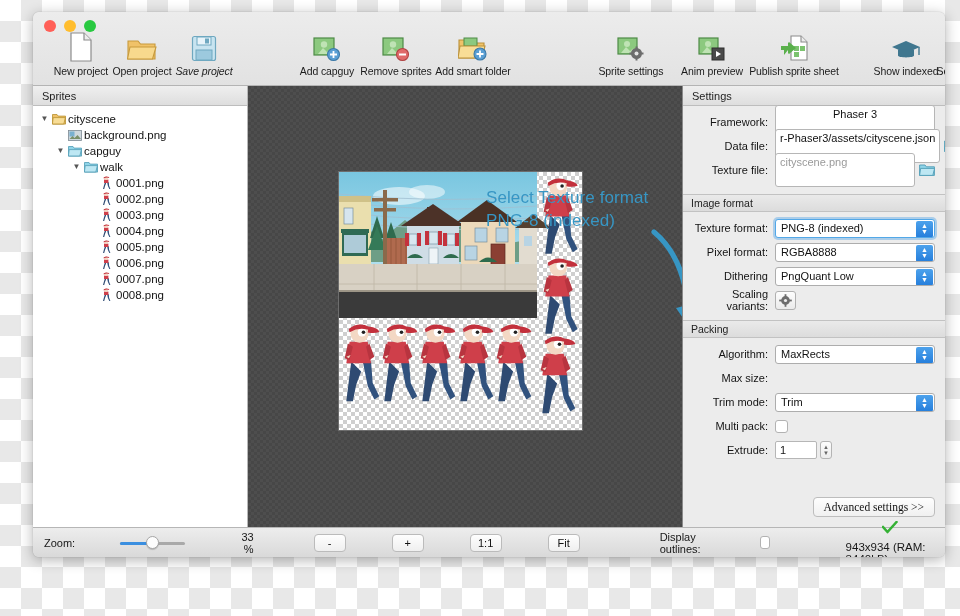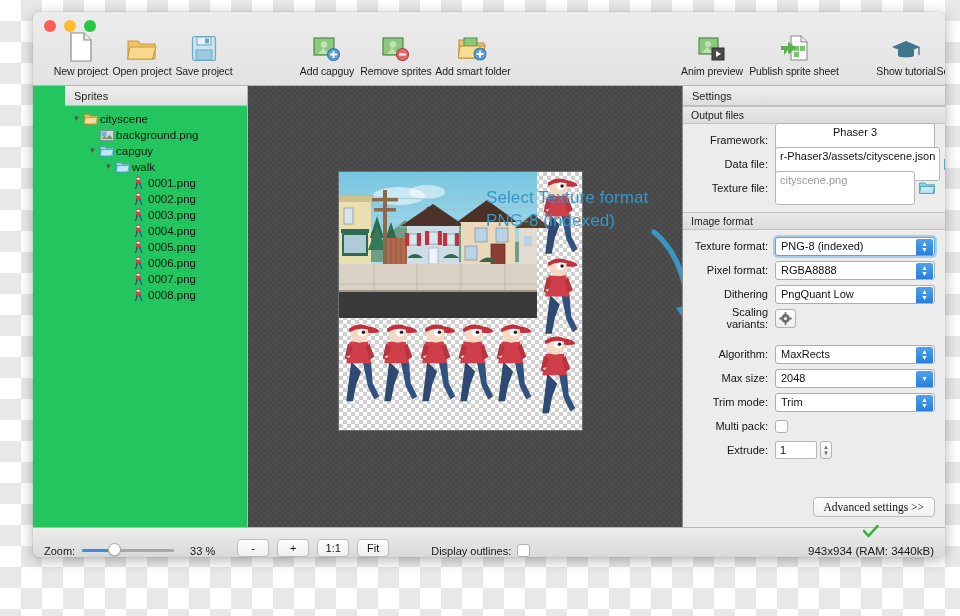--- a/index.html
+++ b/index.html
@@ -76,23 +76,23 @@
   #content {
     flex: 1 1 auto;
     display: flex;
     min-height: 0;
   }
 
   
   #sidebar {
     width: 215px;
     flex: 0 0 215px;
-    background: #22c55e;
+    background: #ffffff;
     border-right: 1px solid #b8b8b8;
-    display: flex; flex-direction: column; padding-left: 32px;
+    display: flex; flex-direction: column;
   }
   .panel-header {
     height: 20px;
     background: linear-gradient(to bottom, #efefef, #dedede);
     border-bottom: 1px solid #bdbdbd;
     font-size: 11px;
     color: #1e1e1e;
     display: flex; align-items: center;
     padding-left: 9px;
   }
@@ -269,24 +269,25 @@
     color: #111;
     font-family: Liberation Serif, serif;
   }
 
   
   #statusbar {
     height: 30px;
     flex: 0 0 30px;
     background: linear-gradient(to bottom, #ededed, #d9d9d9);
     border-top: 1px solid #b6b6b6;
-    display: flex; align-items: flex-end;
+    display: flex; align-items: center;
     padding: 0 11px;
     font-size: 11px;
     color: #171717;
+    gap: 38px;
   }
   .slider { position: relative; width: 92px; height: 14px; margin: 0 7px; }
   .slider-track {
     position: absolute; top: 6px; left: 0; right: 0;
     height: 3px; border-radius: 2px; background: #a9a9a9;
   }
   .slider-fill {
     position: absolute; top: 6px; left: 0;
     height: 3px; border-radius: 2px; background: #3b8fe0;
   }
@@ -339,21 +340,21 @@
       <div class="tb-item" style="left:63px;">
         <div class="tb-icon">
           <svg width="30" height="26" viewBox="0 0 30 26">
               <path d="M1 5 h10 l2.5 3 h14.5 v15 h-27 z" fill="#f0c269" stroke="#c79a3d" stroke-width="1.1"></path>
               <path d="M3 11 h26 l-3.5 12 h-25 z" fill="#f8d98d" stroke="#c79a3d" stroke-width="1.1"></path>
             </svg>
         </div>
         <div class="tb-label">Open project</div>
       </div>
 
-      <div class="tb-item" style="left:125px;">
+      <div class="tb-item" style="left:125px;font-style:italic;">
         <div class="tb-icon">
           <svg width="26" height="27" viewBox="0 0 26 27">
               <rect x="1.5" y="1.5" width="23" height="24" rx="2" fill="#c8e4f0" stroke="#6fa8c0" stroke-width="1.2"></rect>
               <rect x="6" y="2" width="14" height="8" fill="#e8f4fa" stroke="#6fa8c0" stroke-width="1"></rect>
               <rect x="5" y="15" width="16" height="10" fill="#9cc9de" stroke="#6fa8c0" stroke-width="1"></rect>
               <rect x="14" y="3.5" width="4" height="5" fill="#6fa8c0"></rect>
             </svg>
         </div>
         <div class="tb-label">Save project</div>
       </div>
@@ -390,20 +391,38 @@
               <path d="M1 4 h10 l2.5 3 h12.5 v15 h-25 z" fill="#f0c269" stroke="#bb9139" stroke-width="1.1"></path>
               <rect x="6" y="2" width="13" height="8" fill="#8cc97f" stroke="#4e8b47" stroke-width="1"></rect>
               <path d="M2 10 h25 l-3 12 h-24 z" fill="#f8dd96" stroke="#bb9139" stroke-width="1.1"></path>
               <circle cx="22" cy="18" r="6" fill="#5a9fd4" stroke="#3d7aa8" stroke-width="1.1"></circle>
               <path d="M22 14.5 v7 M18.5 18 h7" stroke="#fff" stroke-width="1.8"></path>
             </svg>
         </div>
         <div class="tb-label">Add smart folder</div>
       </div>
 
+      <div class="tb-item" style="left:552px;">
+        <div class="tb-icon">
+          <svg width="28" height="26" viewBox="0 0 28 26">
+              <rect x="1" y="2" width="19" height="16" fill="#8cc97f" stroke="#4e8b47" stroke-width="1.2"></rect>
+              <circle cx="10" cy="8" r="3" fill="#bfe3b4"></circle>
+              <path d="M4 17 l5 -6 l4 4 l3 -2.5 l4 4.5 z" fill="#bfe3b4"></path>
+              <circle cx="19.5" cy="17.5" r="5.5" fill="#6d6d6d"></circle>
+              <circle cx="19.5" cy="17.5" r="2" fill="#e4e4e4"></circle>
+              <g fill="#6d6d6d">
+                <rect x="18.5" y="10.5" width="2" height="3"></rect>
+                <rect x="18.5" y="21.5" width="2" height="3"></rect>
+                <rect x="12.5" y="16.5" width="3" height="2"></rect>
+                <rect x="23.5" y="16.5" width="3" height="2"></rect>
+              </g>
+            </svg>
+        </div>
+        <div class="tb-label">Sprite settings</div>
+      </div>
 
       <div class="tb-item" style="left:633px;">
         <div class="tb-icon">
           <svg width="28" height="26" viewBox="0 0 28 26">
               <rect x="1" y="2" width="19" height="16" fill="#8cc97f" stroke="#4e8b47" stroke-width="1.2"></rect>
               <circle cx="10" cy="8" r="3" fill="#bfe3b4"></circle>
               <path d="M4 17 l5 -6 l4 4 l3 -2.5 l4 4.5 z" fill="#bfe3b4"></path>
               <rect x="14" y="12" width="12" height="12" fill="#4a4a4a" stroke="#2e2e2e"></rect>
               <path d="M18 15 l5 3 l-5 3 z" fill="#fff"></path>
             </svg>
@@ -427,21 +446,21 @@
       </div>
 
       <div class="tb-item" style="left:827px;">
         <div class="tb-icon">
           <svg width="30" height="24" viewBox="0 0 30 24">
               <path d="M15 3 L29 9 L15 15 L1 9 z" fill="#40778f"></path>
               <path d="M7 11.5 v6 c0 2.5 16 2.5 16 0 v-6" fill="#40778f"></path>
               <path d="M28 9 v8" stroke="#40778f" stroke-width="1.4" fill="none"></path>
             </svg>
         </div>
-        <div class="tb-label">Show tutorial</div>
+        <div class="tb-label">Show indexed</div>
       </div>
 
       <div class="tb-item" style="left:892px;">
         <div class="tb-icon">
           
         </div>
         <div class="tb-label">Send feedback</div>
       </div>
 
     </div>
@@ -734,21 +753,20 @@
 
       <svg style="position:absolute; left:400px; top:140px;" width="50" height="115" viewBox="0 0 50 115">
         <path d="M6 6 C 30 26, 42 62, 38 92" stroke="#3796c4" stroke-width="5.2" fill="none" stroke-linecap="round"></path>
         <path d="M28 82 L41 101 L45 78 Z" fill="#3796c4"></path>
       </svg>
     </div>
 
     <div id="settings">
       <div class="panel-header">Settings</div>
 
-      <div class="group-header">Output files</div>
       <div class="group-body">
         <div class="frow">
           <div class="flabel">Framework:</div>
           <div class="ffield">
             <div class="textfield center">Phaser 3</div>
           </div>
         </div>
         <div class="frow">
           <div class="flabel">Data file:</div>
           <div class="ffield" style="display:flex;align-items:center;">
@@ -825,43 +843,36 @@
                     <rect x="5.6" y="10.2" width="1.8" height="2.6"></rect>
                     <rect x="0.2" y="5.6" width="2.6" height="1.8"></rect>
                     <rect x="10.2" y="5.6" width="2.6" height="1.8"></rect>
                   </g>
                 </svg>
             </div>
           </div>
         </div>
       </div>
 
+      <div class="group-header">Packing</div>
       <div class="group-body">
         <div class="frow">
           <div class="flabel">Algorithm:</div>
           <div class="ffield">
             <div class="select">
               <span>MaxRects</span>
               <span class="sel-arrow">
                   <span>▲</span>
                   <span>▼</span>
                 </span>
             </div>
           </div>
         </div>
         <div class="frow">
           <div class="flabel">Max size:</div>
-          <div class="ffield">
-            <div class="select">
-              <span>2048</span>
-              <span class="sel-arrow single">
-                  <span>▼</span>
-                </span>
-            </div>
-          </div>
         </div>
         <div class="frow">
           <div class="flabel">Trim mode:</div>
           <div class="ffield">
             <div class="select">
               <span>Trim</span>
               <span class="sel-arrow">
                   <span>▲</span>
                   <span>▼</span>
                 </span>

